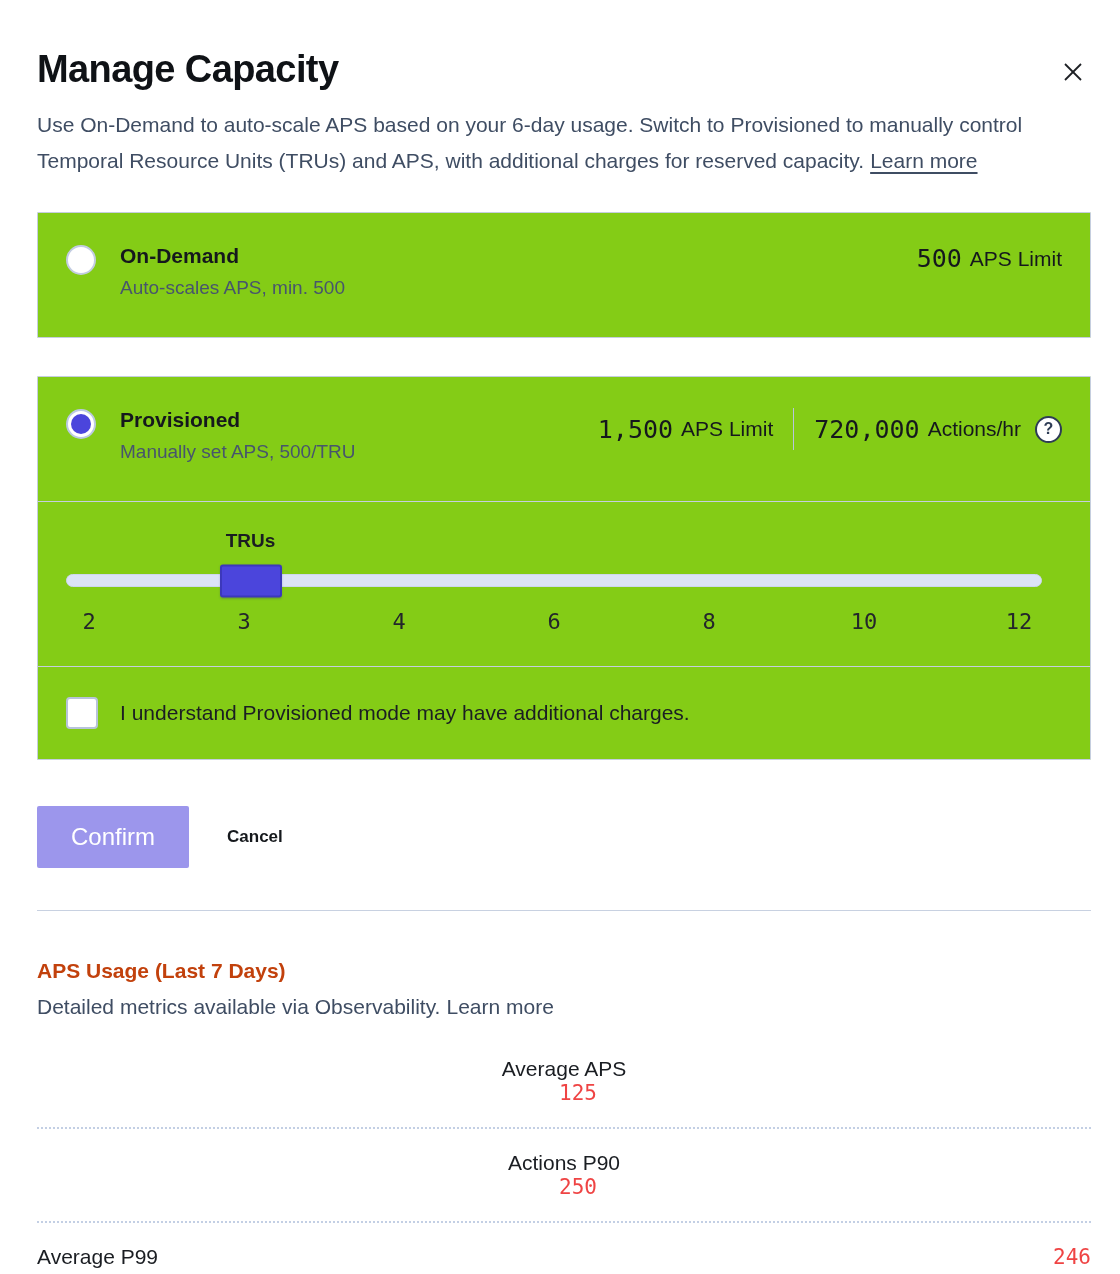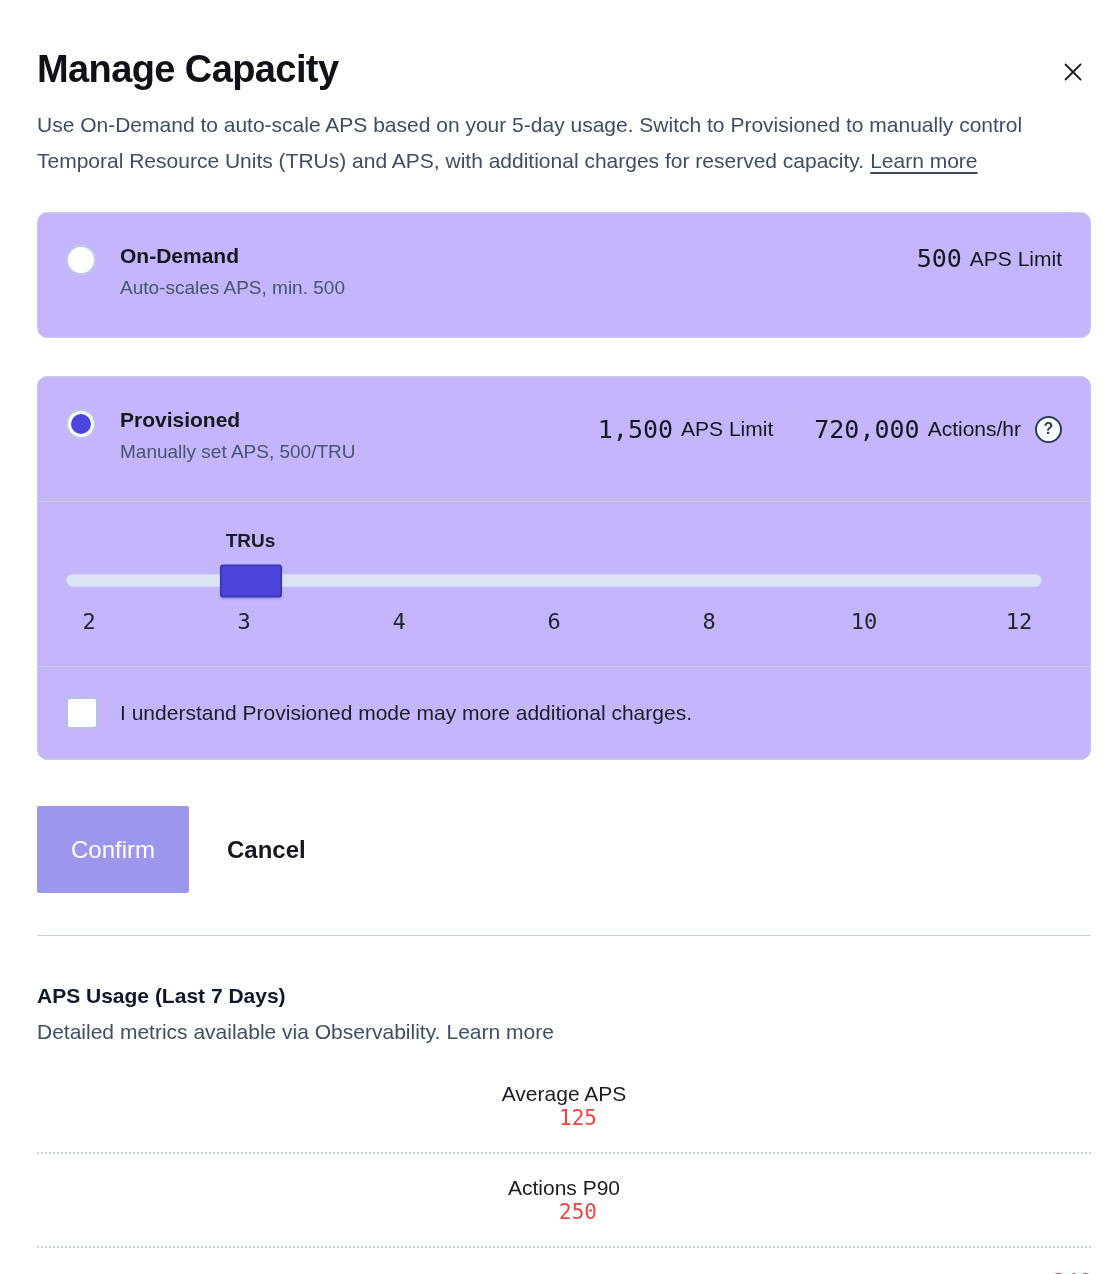--- a/index.html
+++ b/index.html
@@ -15,21 +15,21 @@
   .title-row { display:flex; justify-content:space-between; align-items:flex-start; }
   .title { font-size:38px; font-weight:700; letter-spacing:-0.6px; color:#0f1216; }
   .close-btn { background:none; border:none; cursor:pointer; padding:6px; margin-top:6px; }
   .close-btn svg { display:block; }
 
   .description { margin-top:16px; font-size:21px; line-height:36px; color:#3f4d63; max-width:1048px; }
   .link-underline { text-decoration:underline; text-underline-offset:4px; cursor:pointer; }
   .desc-link { margin-left:6px; }
 
   
-  .card { border:1px solid #c5cede; border-radius:10px; background:#c4b5fd; }
+  .card { border:1px solid #c5cede; border-radius:1px; background:#84cc16; }
   .card-ondemand { margin-top:33px; }
   .card-provisioned { margin-top:38px; }
 
   .option-row { display:flex; align-items:flex-start; padding:30px 28px 36px 28px; }
   .radio { width:30px; height:30px; border-radius:50%; flex:0 0 auto; margin-top:2px;
            background:#fff; border:2px solid #c2cce1; display:flex; align-items:center; justify-content:center; cursor:pointer; }
   .radio.selected { border-color:#bcc9e4; }
   .radio .dot { width:20px; height:20px; border-radius:50%; background:#4b45dc; }
   .option-text { margin-left:24px; flex:1 1 auto; }
   .option-title { font-size:21px; font-weight:700; color:#15181d; line-height:26px; }
@@ -58,28 +58,28 @@
 
   
   .checkbox-row { border-top:1px solid #c5cede; padding:30px 28px; display:flex; align-items:center; }
   .checkbox { width:32px; height:32px; border:2px solid #b7c3da; border-radius:4px; background:#fff; flex:0 0 auto; cursor:pointer; }
   .checkbox-label { margin-left:22px; font-size:21px; color:#1b1e23; }
 
   
   .actions { margin-top:46px; display:flex; align-items:center; }
   .btn-confirm { background:#9c96ec; color:#ffffff; border:none; border-radius:2px;
                  font-family:"Liberation Sans", sans-serif;
-                 font-size:24px; padding:0 34px; height:87px; cursor:pointer; }
+                 font-size:24px; padding:0 34px; height:62px; cursor:pointer; }
   .btn-cancel { background:none; border:none; font-family:"Liberation Sans", sans-serif;
-                font-size:24px; font-weight:700; color:#15181c; margin-left:38px; cursor:pointer; }
+                font-size:17px; font-weight:700; color:#15181c; margin-left:38px; cursor:pointer; }
 
   
   .section-divider { margin-top:42px; border:none; border-top:1px solid #c8d1e1; }
   .usage { margin-top:48px; }
-  .usage-heading { font-size:21px; font-weight:700; color:#0f172a; }
+  .usage-heading { font-size:21px; font-weight:700; color:#c2410c; }
   .usage-sub { margin-top:12px; font-size:21px; color:#3f4d63; }
   .usage-sub .usage-link { margin-left:6px; cursor:pointer; }
   .usage-rows { margin-top:16px; }
   .usage-row { display:flex; justify-content:space-between; align-items:center; padding:22px 0; }
   .usage-row.dotted { border-bottom:2px dotted #c3cfe4;flex-direction:column; }
   .usage-label { font-size:21px; color:#1a1d22; }
   .usage-value { font-family:"DejaVu Sans Mono", monospace; font-size:21px; color:#ef4444;margin-left:28px; }
 </style>
 </head>
 <body>
@@ -91,21 +91,21 @@
     <button class="close-btn">
       <span>
         <svg width="24" height="24" viewBox="0 0 24 24">
           <line x1="4" y1="4" x2="20" y2="20" stroke="#1c1f24" stroke-width="1.8"></line>
           <line x1="20" y1="4" x2="4" y2="20" stroke="#1c1f24" stroke-width="1.8"></line>
         </svg>
       </span>
     </button>
   </div>
 
-  <p class="description"><span>Use On-Demand to auto-scale APS based on your 5-day usage. Switch to Provisioned to manually control Temporal Resource Units (TRUs) and APS, with additional charges for reserved capacity.</span><span class="link-underline desc-link">Learn more</span></p>
+  <p class="description"><span>Use On-Demand to auto-scale APS based on your 6-day usage. Switch to Provisioned to manually control Temporal Resource Units (TRUs) and APS, with additional charges for reserved capacity.</span><span class="link-underline desc-link">Learn more</span></p>
 
   <div class="card card-ondemand">
     <div class="option-row">
       <div class="radio"></div>
       <div class="option-text">
         <div class="option-title">On-Demand</div>
         <div class="option-subtitle">Auto-scales APS, min. 500</div>
       </div>
       <div class="option-right">
         <span class="value-num">500</span>
@@ -146,21 +146,21 @@
           <span class="tick">6</span>
           <span class="tick">8</span>
           <span class="tick">10</span>
           <span class="tick">12</span>
         </div>
       </div>
     </div>
 
     <div class="checkbox-row">
       <div class="checkbox"></div>
-      <div class="checkbox-label">I understand Provisioned mode may more additional charges.</div>
+      <div class="checkbox-label">I understand Provisioned mode may have additional charges.</div>
     </div>
   </div>
 
   <div class="actions">
     <button class="btn-confirm">Confirm</button>
     <button class="btn-cancel">Cancel</button>
   </div>
 
   <hr class="section-divider">
 

